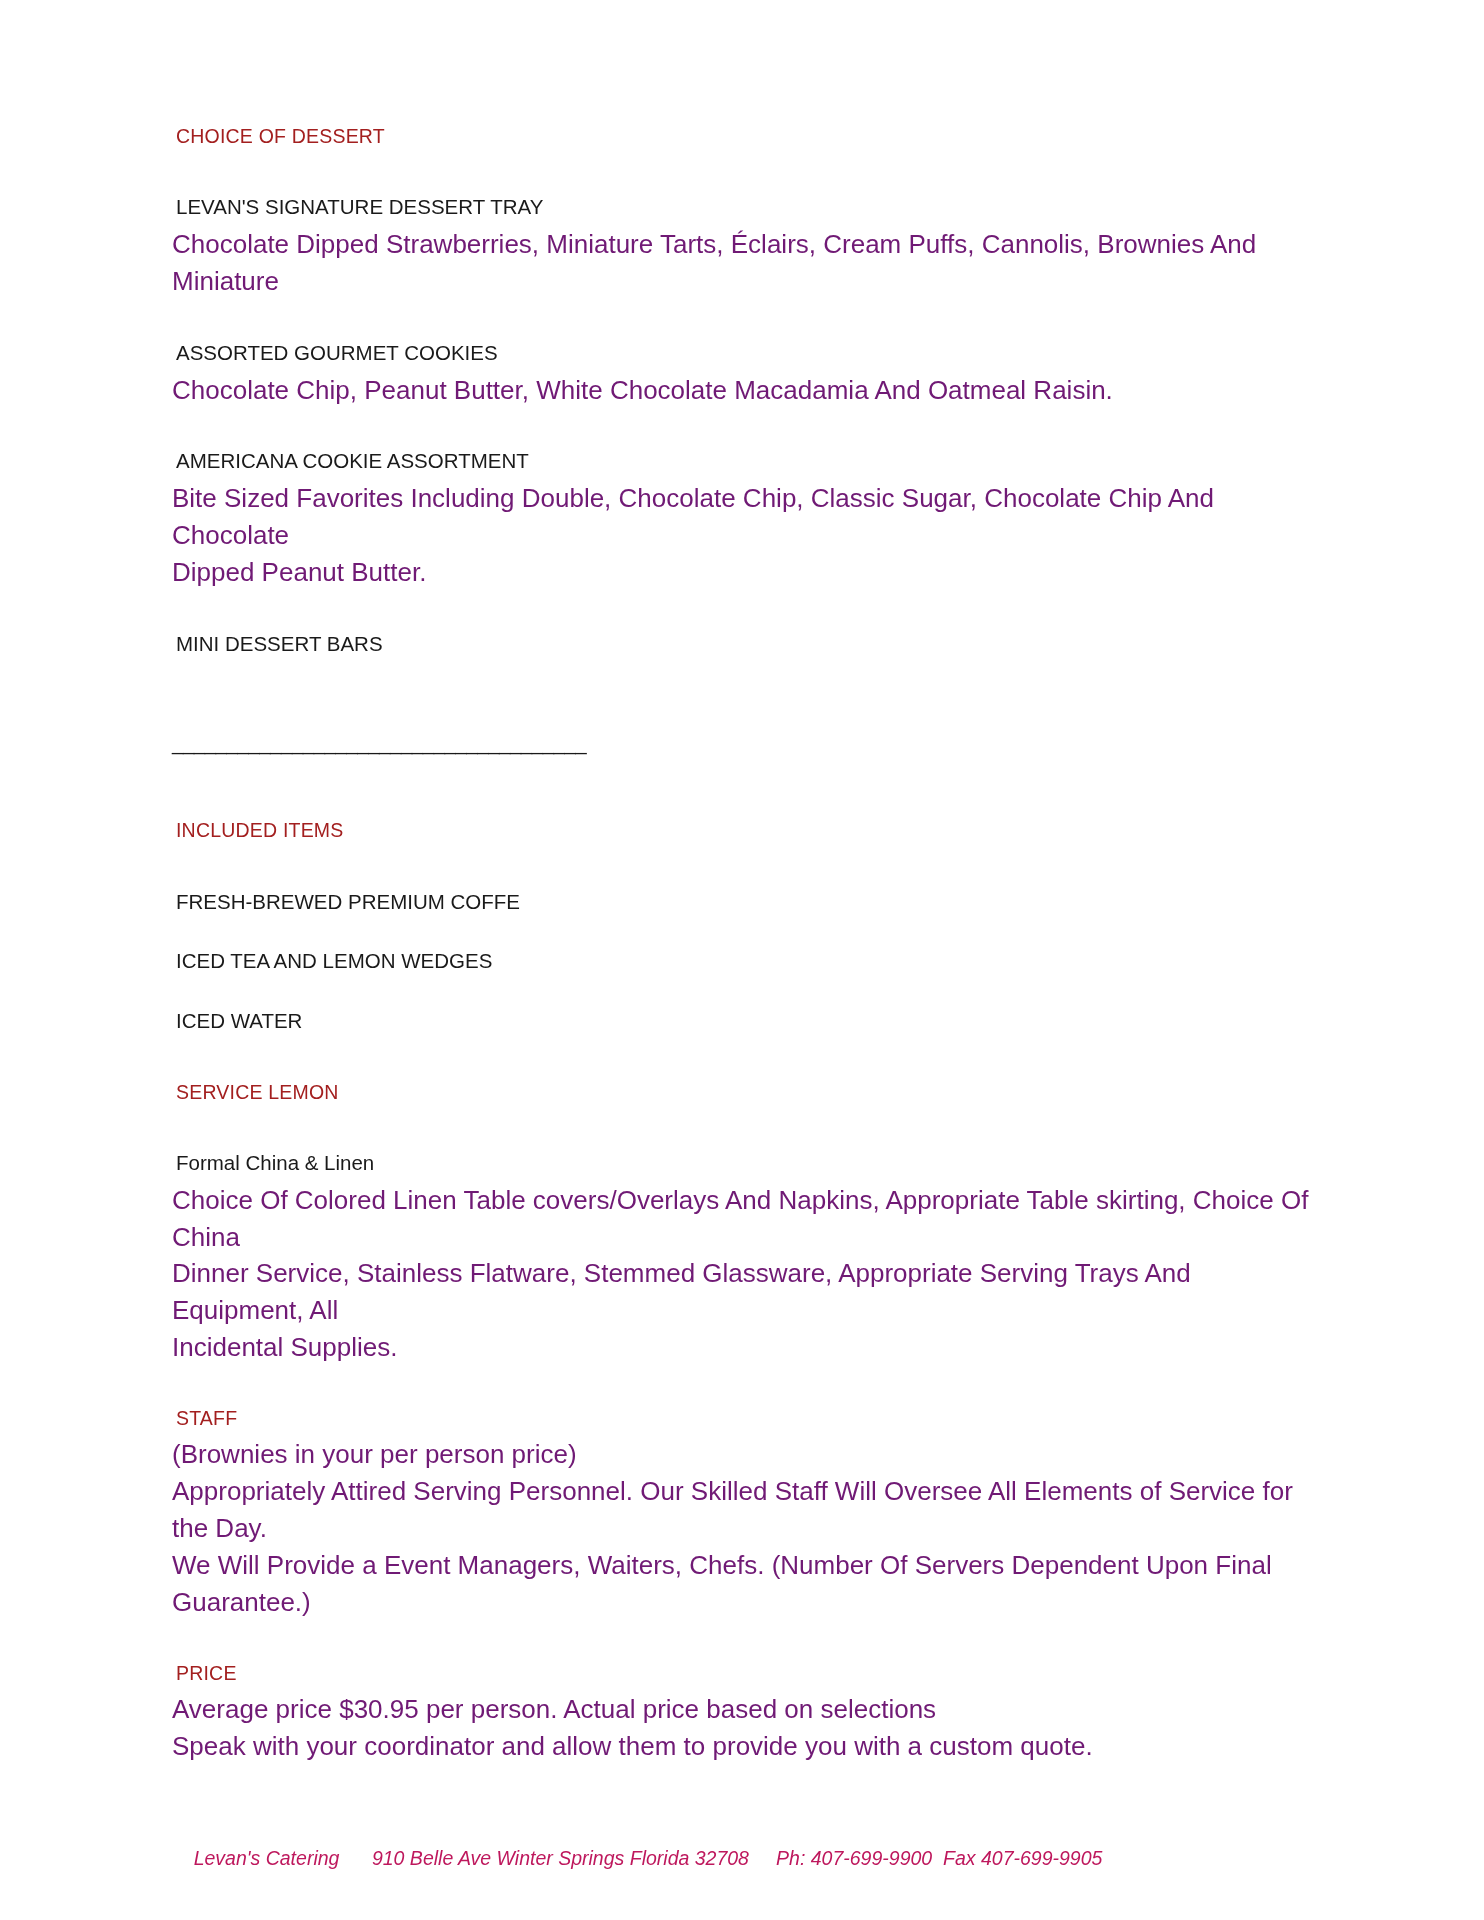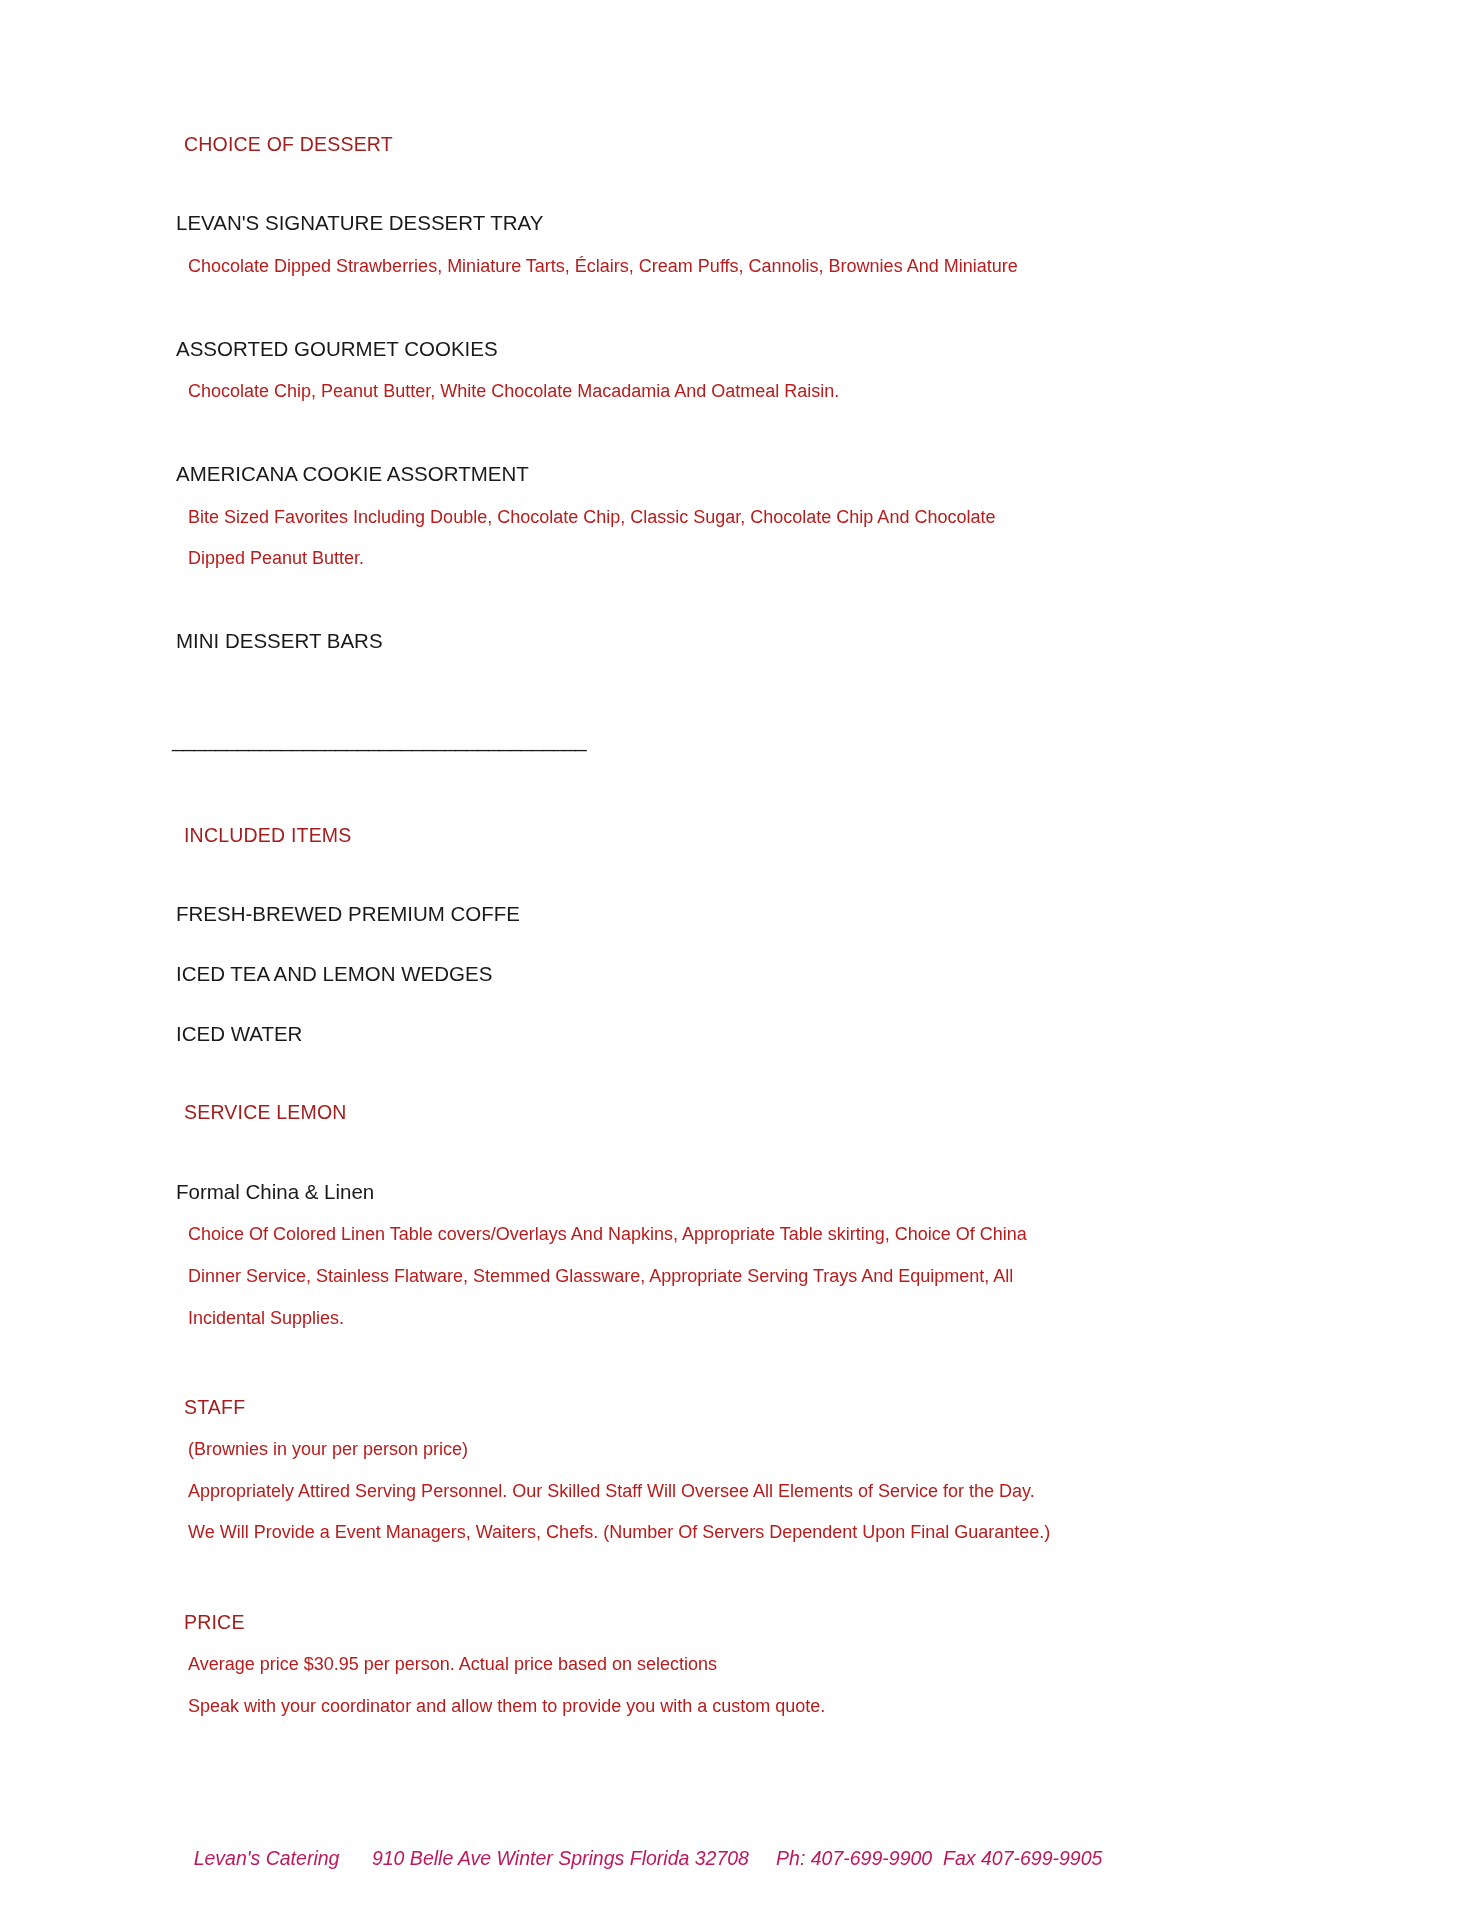--- a/index.html
+++ b/index.html
@@ -27,33 +27,33 @@
     position: absolute;
     left: 172px;
     top: 118px;
     width: 1140px;
   }
   .section-head {
     color: #a31f1f;
     font-size: 19.5px;
     letter-spacing: 0.2px;
     line-height: 1.45;
-    margin: 12px;
+    margin: 4px;
   }
   .item-title {
     font-size: 20.5px;
     line-height: 1.45;
     margin: 4px;
     color: #1a1a1a;
   }
   .item-desc {
-    font-size: 18px;
+    font-size: 26px;
     line-height: 1.42;
-    margin: 16px;
-    color: #b91c1c;
+    margin: 0;
+    color: #701a75;
   }
   .gap-sm { height: 22px; }
   .gap-md { height: 34px; }
   .gap-lg { height: 46px; }
   .rule-text {
     font-size: 20.5px;
     line-height: 1.4;
     letter-spacing: -0.5px;
     color: #1a1a1a;
     white-space: nowrap;

